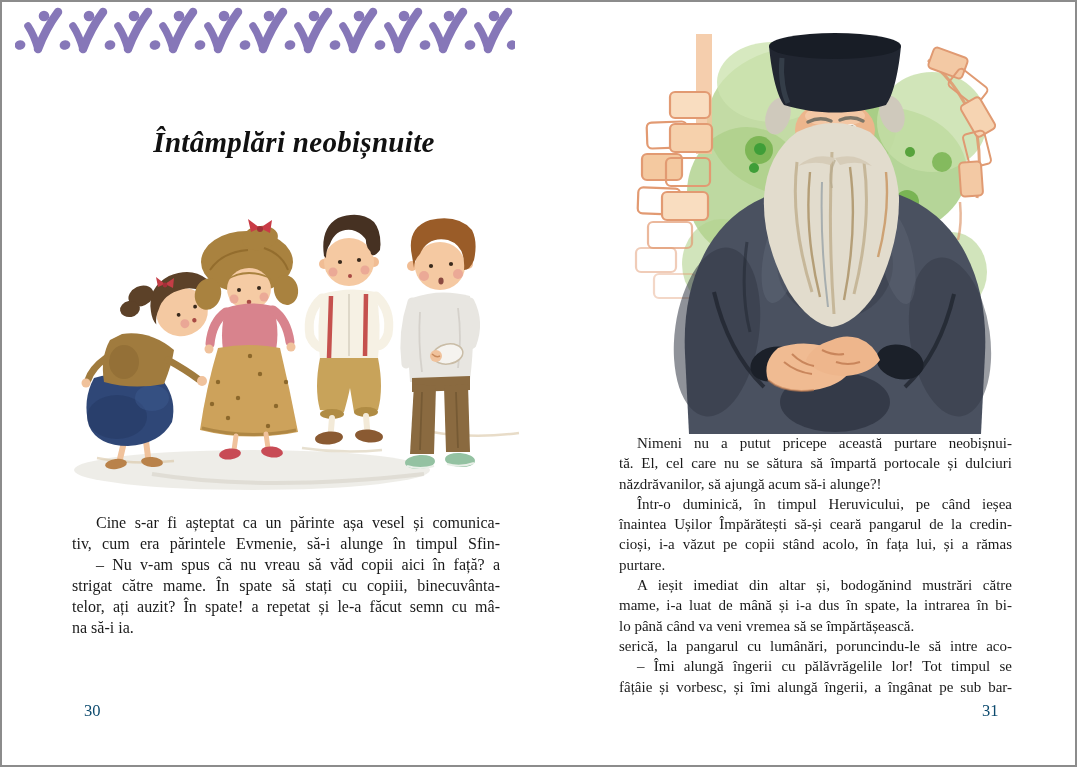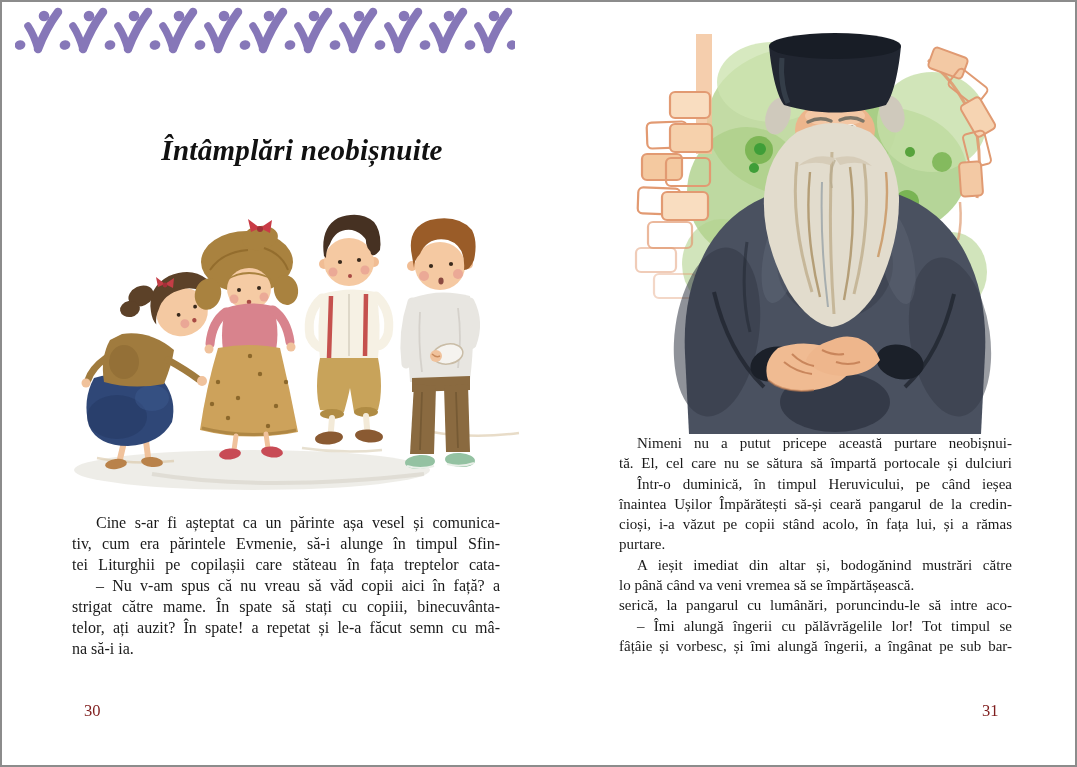--- a/index.html
+++ b/index.html
@@ -9,36 +9,36 @@
     box-sizing:border-box;
     border:2px solid #8c8c8c;
     background:#ffffff;
     font-family:"Liberation Serif", serif;
     color:#1a1a1a;
     overflow:hidden;
   }
   .ornament{position:absolute;left:13px;top:3px;}
   .title{
     position:absolute;left:70px;top:112px;width:428px;height:40px;
-    margin:16px;text-align:center;
+    margin:8px;text-align:center;
     font-family:"Liberation Serif", serif;
     font-style:italic;font-weight:700;font-size:29px;line-height:40px;
     letter-spacing:.3px;color:#111111;
   }
   .illus{position:absolute;}
   .textblock{position:absolute;}
   .textblock .line{white-space:normal;text-align:left;}
   .textblock .line.justify{text-align:justify;text-align-last:justify;}
   .tb-left{left:70px;top:510px;width:428px;font-size:16px;}
   .tb-left .line{height:21px;line-height:21px;}
   .tb-left .line.indent{text-indent:24px;}
   .tb-right{left:617px;top:431px;width:393px;font-size:15px;}
   .tb-right .line{height:20.3px;line-height:20.3px;}
   .tb-right .line.indent{text-indent:18px;}
-  .pagenum{position:absolute;top:700px;font-size:16.5px;line-height:18px;color:#7f1d1d;}
+  .pagenum{position:absolute;top:700px;font-size:16.5px;line-height:18px;color:#0c4a6e;}
   .pn-left{left:82px;}
   .pn-right{left:980px;}
 </style>
 </head>
 <body>
 
 <div id="spread">
 
   <svg class="ornament" width="500" height="52" viewBox="0 0 500 52">
     <defs>
@@ -186,21 +186,20 @@
       <path d="M420,390 L418,448 M454,390 L456,446" stroke="#6e5430" stroke-width="1.8" opacity="0.7"></path>
       <ellipse cx="418" cy="460" rx="15" ry="7" fill="#94c2a2" transform="rotate(-4 418 460)"></ellipse>
       <ellipse cx="458" cy="458" rx="15" ry="7" fill="#94c2a2" transform="rotate(4 458 458)"></ellipse>
       <path d="M405,464 Q418,468 432,464 M445,462 Q458,466 472,461" stroke="#e9efe8" stroke-width="2" fill="none"></path>
     </g>
   </svg>
 
   <div class="textblock tb-left">
       <div class="line indent justify">Cine s-ar fi așteptat ca un părinte așa vesel și comunica-</div>
       <div class="line justify">tiv, cum era părintele Evmenie, să-i alunge în timpul Sfin-</div>
-      <div class="line justify">tei Liturghii pe copilașii care stăteau în fața treptelor cata-</div>
       <div class="line indent justify">– Nu v-am spus că nu vreau să văd copii aici în față? a</div>
       <div class="line justify">strigat către mame. În spate să stați cu copiii, binecuvânta-</div>
       <div class="line justify">telor, ați auzit? În spate! a repetat și le-a făcut semn cu mâ-</div>
       <div class="line">na să-i ia.</div>
     </div>
 
   <div class="pagenum pn-left">30</div>
 
   <svg class="illus" style="left:598px;top:5px" width="477" height="432" viewBox="598 5 477 432" role="img">
 
@@ -293,25 +292,27 @@
       <path d="M776,346 Q760,360 766,378 Q782,392 812,388 Q836,384 846,372 Q840,352 822,344 Q798,338 776,346 Z" fill="#f0bb92"></path>
       <path d="M830,338 Q810,344 804,358 Q816,374 844,374 Q868,372 878,358 Q872,342 856,336 Q842,332 830,338 Z" fill="#eeb68c"></path>
       <path d="M790,352 Q800,362 812,364 M782,360 Q794,370 810,372 M820,348 Q832,354 842,352 M834,360 Q846,364 858,360" stroke="#c27d52" stroke-width="2" fill="none" opacity="0.85"></path>
       <path d="M766,378 Q782,392 812,388" stroke="#c27d52" stroke-width="2" fill="none" opacity="0.6"></path>
     </g>
   </svg>
 
   <div class="textblock tb-right">
       <div class="line indent justify">Nimeni nu a putut pricepe această purtare neobișnui-</div>
       <div class="line justify">tă. El, cel care nu se sătura să împartă portocale și dulciuri</div>
+      <div class="line">năzdrăvanilor, să ajungă acum să-i alunge?!</div>
       <div class="line indent justify">Într-o duminică, în timpul Heruvicului, pe când ieșea</div>
       <div class="line justify">înaintea Ușilor Împărătești să-și ceară pangarul de la credin-</div>
       <div class="line justify">cioși, i-a văzut pe copii stând acolo, în fața lui, și a rămas</div>
       <div class="line">purtare.</div>
       <div class="line indent justify">A ieșit imediat din altar și, bodogănind mustrări către</div>
+      <div class="line justify">mame, i-a luat de mână și i-a dus în spate, la intrarea în bi-</div>
       <div class="line">lo până când va veni vremea să se împărtășească.</div>
       <div class="line justify">serică, la pangarul cu lumânări, poruncindu-le să intre aco-</div>
       <div class="line indent justify">– Îmi alungă îngerii cu pălăvrăgelile lor! Tot timpul se</div>
       <div class="line justify">fâțâie și vorbesc, și îmi alungă îngerii, a îngânat pe sub bar-</div>
     </div>
 
   <div class="pagenum pn-right">31</div>
 
 </div>
 

